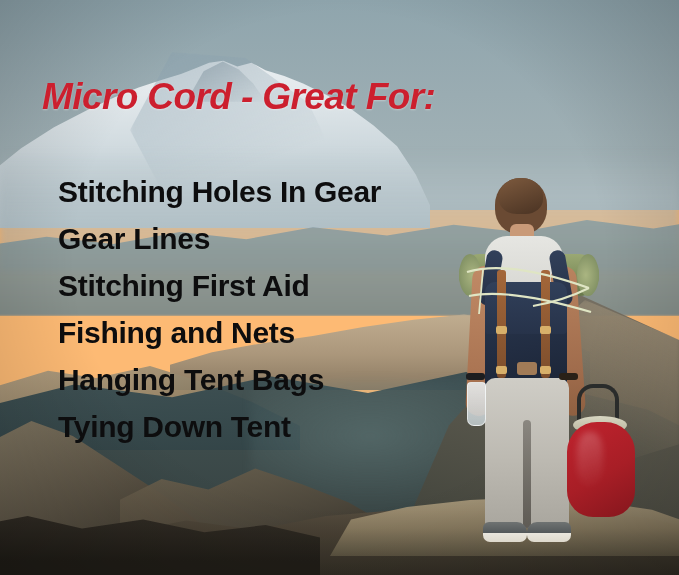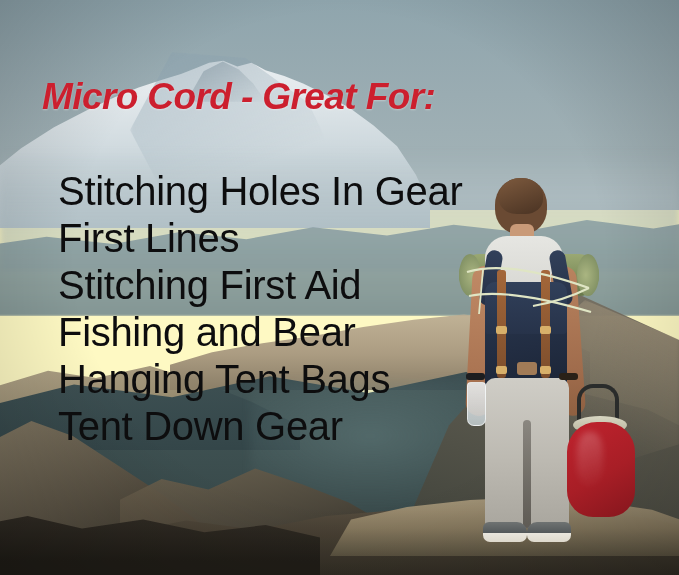--- a/index.html
+++ b/index.html
@@ -2,21 +2,21 @@
 <html><head>
 <meta charset="utf-8">
 <style>
   html,body{margin:0;padding:0;background:#fff;}
   body{font-family:"Liberation Sans",sans-serif;}
 
   #poster{
     position:relative;
     width:679px;height:575px;
     overflow:hidden;
-    background:#fef9c3;
+    background:#fdba74;
   }
 
   
   .photo{position:absolute;inset:0;overflow:hidden;}
 
   .sky{
     position:absolute;left:0;top:0;width:679px;height:210px;
     background:linear-gradient(180deg,#8fa5ad 0%,#9aacb2 45%,#a6b5b8 100%);
   }
 
@@ -274,21 +274,21 @@
     position:absolute;left:42px;top:76px;
     font-size:37px;font-weight:bold;font-style:italic;
     color:#cc1f2e;letter-spacing:-.6px;white-space:nowrap;
     text-shadow:0 1px 2px rgba(255,255,255,.35);
   }
   .bullets{
     position:absolute;left:58px;top:168px;
     display:flex;flex-direction:column;
   }
   .bullet{
-    font-size:40px;font-weight:normal;color:#0d0d0e;
+    font-size:30px;font-weight:bold;color:#0d0d0e;
     line-height:47px;letter-spacing:-.3px;white-space:nowrap;
   }
 </style>
 </head>
 <body>
 
 <div id="poster">
 
   <div class="photo">
     <div class="sky"></div>
@@ -353,20 +353,20 @@
     <div class="sack-handle"></div>
     <div class="sack-top"></div>
     <div class="sack"></div>
     <div class="sack-hl"></div>
   </div>
 
   <div class="headline">Micro Cord - Great For:</div>
 
   <div class="bullets">
     <div class="bullet">Stitching Holes In Gear</div>
-    <div class="bullet">First Lines</div>
+    <div class="bullet">Gear Lines</div>
     <div class="bullet">Stitching First Aid</div>
-    <div class="bullet">Fishing and Bear</div>
+    <div class="bullet">Fishing and Nets</div>
     <div class="bullet">Hanging Tent Bags</div>
-    <div class="bullet">Tent Down Gear</div>
+    <div class="bullet">Tying Down Tent</div>
   </div>
 
 </div>
 
 </body></html>

